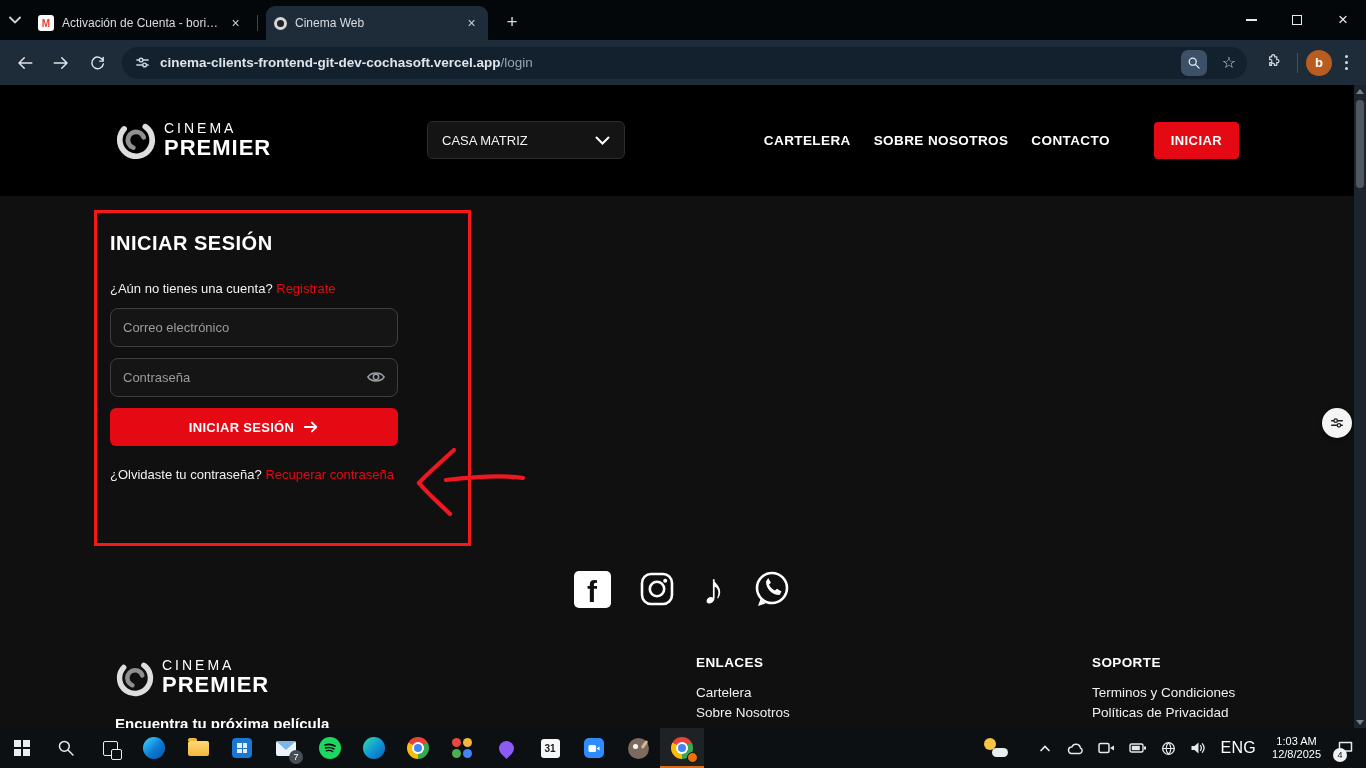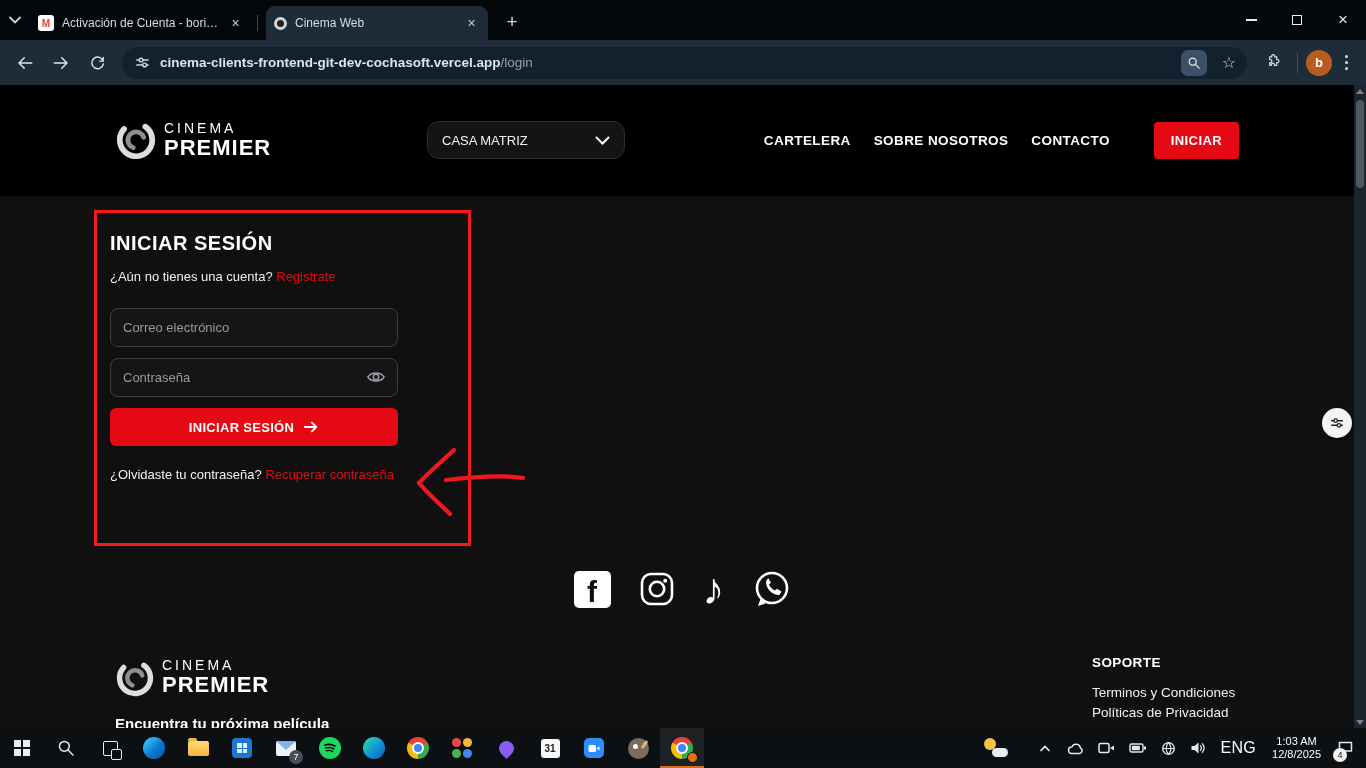--- a/index.html
+++ b/index.html
@@ -35,30 +35,30 @@
   .kebab{width:24px;height:34px;display:flex;flex-direction:column;align-items:center;justify-content:center;gap:3px}
   .kebab i{width:3px;height:3px;border-radius:50%;background:#d5dbe1}
 
   
   .page{position:relative;height:643px;background:#101010;overflow:hidden}
   .site-header{position:absolute;top:0;left:0;right:0;height:111px;background:#000}
   .logo{position:absolute;left:115px;top:34px;display:flex;align-items:center;gap:7px}
   .brand-col{display:flex;flex-direction:column;justify-content:center}
   .brand-small{color:#fff;font-size:14px;letter-spacing:3px}
   .brand-large{color:#fff;font-size:22px;font-weight:bold;letter-spacing:1px;margin-top:-1px}
-  .branch-select{position:absolute;left:427px;top:36px;width:198px;height:38px;background:#141414;border:1px solid #2d2d2d;border-radius:12px;display:flex;align-items:center;padding:0 14px;color:#f2f2f2;font-size:13px}
+  .branch-select{position:absolute;left:427px;top:36px;width:198px;height:38px;background:#141414;border:1px solid #2d2d2d;border-radius:6px;display:flex;align-items:center;padding:0 14px;color:#f2f2f2;font-size:13px}
   .branch-select svg{margin-left:auto}
   .main-nav{position:absolute;right:127px;top:0;height:111px;display:flex;align-items:center;gap:23px}
   .nav-link{color:#fff;font-size:13.5px;font-weight:bold;letter-spacing:.4px;text-decoration:none;cursor:pointer}
   .cta-btn{margin-left:21px;background:#e50914;color:#fff;border:none;border-radius:4px;font-weight:bold;font-size:13px;letter-spacing:.4px;padding:11px 17px;cursor:pointer;font-family:inherit}
 
   .login-region{position:absolute;left:94px;top:125px;width:377px;height:336px}
   .annotation-rect{position:absolute;inset:0;border:3px solid #f51a1a;pointer-events:none;z-index:5}
   .login-title{position:absolute;left:16px;top:22px;color:#fff;font-size:20px;font-weight:bold;letter-spacing:.5px}
-  .signup-line{position:absolute;left:16px;top:59px;color:#f1f1f1;font-size:13px}
+  .signup-line{position:absolute;left:16px;top:71px;color:#f1f1f1;font-size:13px}
   .red-link{color:#e50914;cursor:pointer;text-decoration:none}
   .field{position:absolute;left:16px;width:288px;height:39px;background:#151515;border:1px solid #3f3f3f;border-radius:8px;color:#eee;font-size:13px;padding:0 12px;font-family:inherit;outline:none}
   .field::placeholder{color:#9b9b9b}
   .f-email{top:98px}
   .f-pass{top:148px;padding-right:32px}
   .pw-eye{position:absolute;left:272px;top:158px;cursor:pointer}
   .submit-btn{position:absolute;left:16px;top:198px;width:288px;height:38px;background:#e50914;border:none;border-radius:6px;color:#fff;font-weight:bold;font-size:13px;letter-spacing:.3px;display:flex;align-items:center;justify-content:center;gap:9px;cursor:pointer;font-family:inherit}
   .forgot-line{position:absolute;left:16px;top:257px;color:#f1f1f1;font-size:13px}
   .arrow-svg{position:absolute;left:400px;top:352px;pointer-events:none;z-index:6}
 
@@ -295,20 +295,25 @@
       <circle cx="22" cy="22" r="17" fill="none" stroke="#dedede" stroke-width="6" stroke-dasharray="82 25" stroke-linecap="round" transform="rotate(-55 22 22)"></circle>
       <circle cx="22" cy="22" r="8.5" fill="none" stroke="#8f8f8f" stroke-width="5" stroke-dasharray="34 20" stroke-linecap="round" transform="rotate(110 22 22)"></circle>
     </svg>
     <div class="brand-col">
       <span class="brand-small">CINEMA</span>
       <span class="brand-large">PREMIER</span>
     </div>
   </div>
   <div class="tagline">Encuentra tu próxima película</div>
 
+  <div class="fcol col-enlaces">
+    <div class="fhead">ENLACES</div>
+    <a>Cartelera</a>
+    <a>Sobre Nosotros</a>
+  </div>
   <div class="fcol col-soporte">
     <div class="fhead">SOPORTE</div>
     <a>Terminos y Condiciones</a>
     <a>Políticas de Privacidad</a>
   </div>
 
   <div class="floating-widget">
     <svg width="16" height="16" viewBox="0 0 24 24">
       <path d="M4 8.5 H20 M4 15.5 H20" stroke="#222" stroke-width="2.2" stroke-linecap="round"></path>
       <circle cx="10" cy="8.5" r="2.6" fill="#f4f4f4" stroke="#222" stroke-width="2"></circle>

